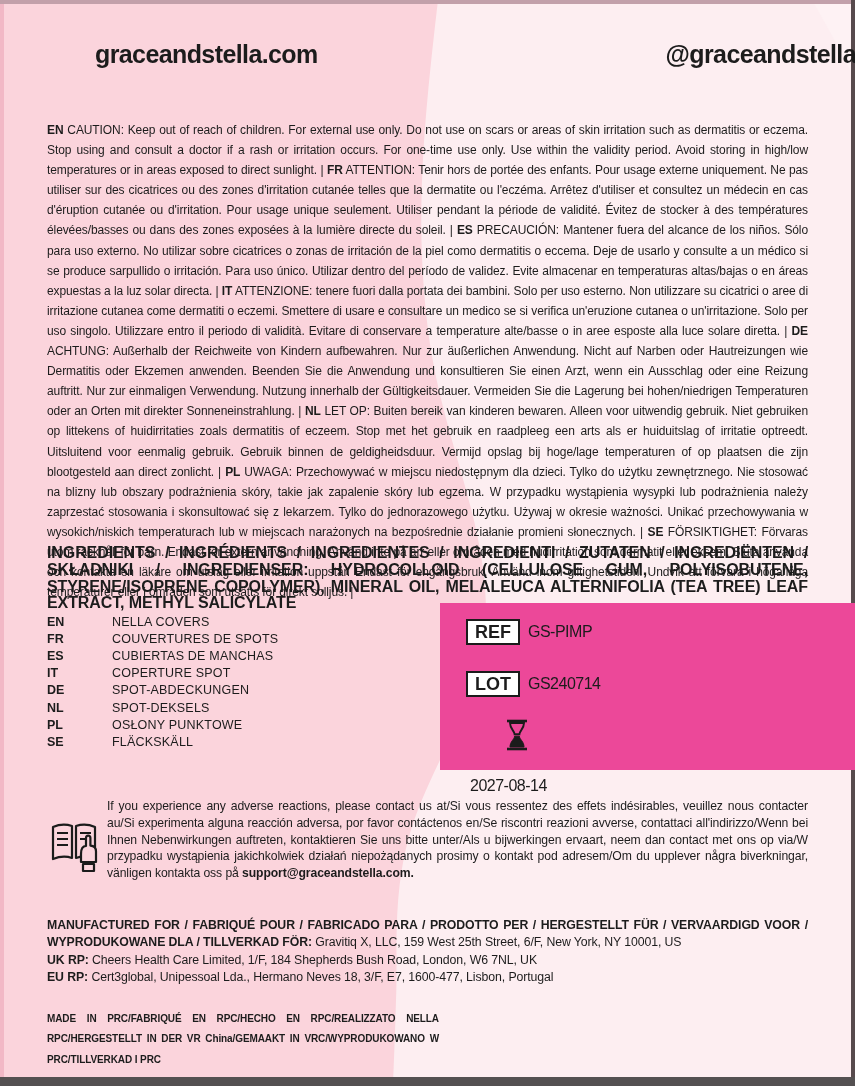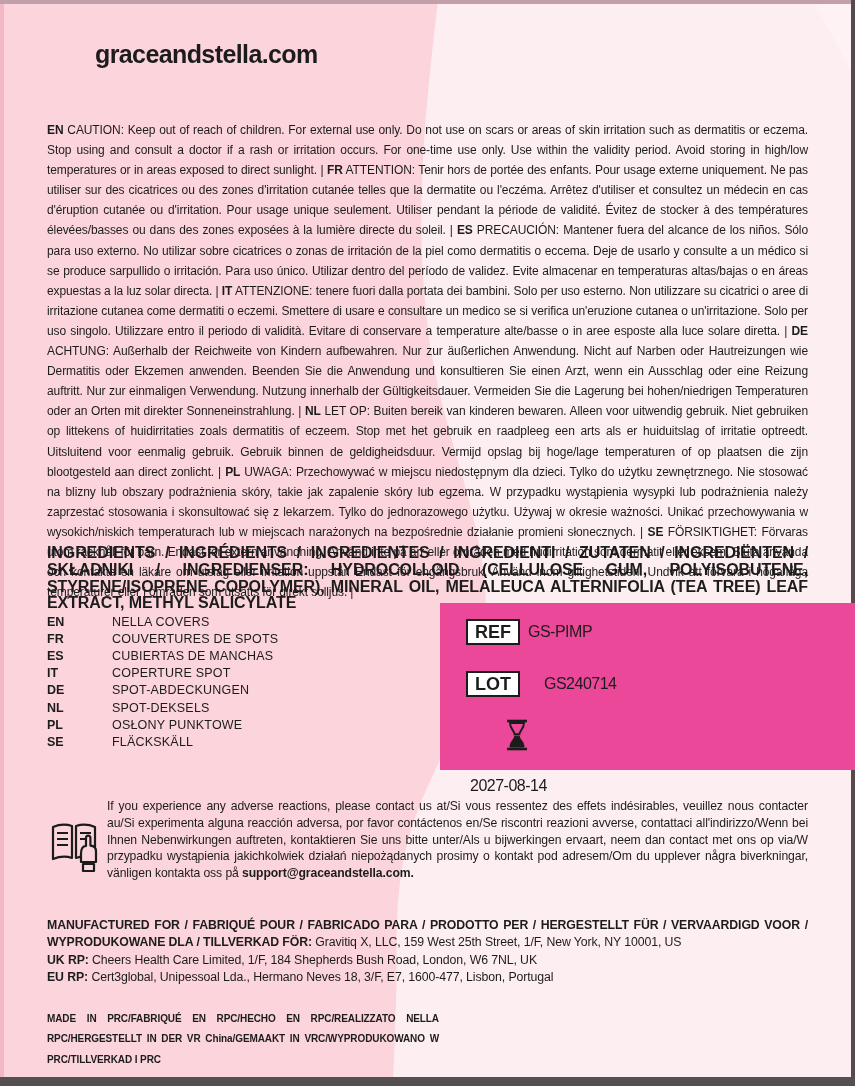--- a/index.html
+++ b/index.html
@@ -30,21 +30,21 @@
   .lang-code{width:65px;font-weight:bold;flex:0 0 65px;}
   .lang-name{letter-spacing:0.2px;}
 
   .refbox{left:440px;top:603px;width:450px;height:167px;background:#ec4899;}
   .ref-row{position:absolute;left:26px;display:flex;align-items:center;}
   .badge-cell{width:58px;flex:0 0 58px;display:flex;}
   .badge{border:2.5px solid #1b1b1b;font-weight:bold;font-size:18px;line-height:22px;
     padding:0 7px;letter-spacing:0;background:#fff;}
   .ref-value{margin-left:4px;font-size:16px;letter-spacing:-0.5px;}
   .row-ref{top:16px;}
-  .row-lot{top:68px;gap:16px;}
+  .row-lot{top:68px;}
   .row-exp{top:116px;flex-direction:column;}
   .hourglass-wrap{width:58px;flex:0 0 58px;display:flex;justify-content:flex-end;padding-right:6px;box-sizing:border-box;}
 
   .adverse{left:47px;top:786px;width:761px;}
   .booklet{position:absolute;left:1px;top:32px;}
   .adverse-text{margin-left:60px;font-size:12.2px;line-height:16.7px;text-align:justify;letter-spacing:-0.1px;}
   .adverse-text b{font-weight:bold;}
 
   .manufactured{left:47px;top:917px;width:761px;font-size:12.3px;line-height:17.3px;letter-spacing:-0.1px;}
   .manu-main{text-align:justify;}
@@ -60,20 +60,21 @@
   <path d="M438,0 C424,120 414,220 428,330 C442,440 488,520 486,620 C484,700 430,760 408,840 C392,900 398,960 396,1000 C395,1035 394,1060 393,1086 L855,1086 L855,0 Z" fill="#fdeef1"></path>
   <path d="M812,0 Q838,45 855,80 L855,0 Z" fill="#fef2f4"></path>
 </svg>
 <div class="edge edge-top"></div>
 <div class="edge edge-left"></div>
 <div class="edge edge-right"></div>
 <div class="edge edge-bottom"></div>
 
 <div class="abs header">
   <span>graceandstella.com</span>
+  <span>@graceandstella</span>
 </div>
 
 <p class="abs caution"><b>EN</b> <span>CAUTION: Keep out of reach of children. For external use only. Do not use on scars or areas of skin irritation such as dermatitis or eczema. Stop using and consult a doctor if a rash or irritation occurs. For one-time use only. Use within the validity period. Avoid storing in high/low temperatures or in areas exposed to direct sunlight. | </span><b>FR</b> <span>ATTENTION: Tenir hors de portée des enfants. Pour usage externe uniquement. Ne pas utiliser sur des cicatrices ou des zones d'irritation cutanée telles que la dermatite ou l'eczéma. Arrêtez d'utiliser et consultez un médecin en cas d'éruption cutanée ou d'irritation. Pour usage unique seulement. Utiliser pendant la période de validité. Évitez de stocker à des températures élevées/basses ou dans des zones exposées à la lumière directe du soleil. | </span><b>ES</b> <span>PRECAUCIÓN: Mantener fuera del alcance de los niños. Sólo para uso externo. No utilizar sobre cicatrices o zonas de irritación de la piel como dermatitis o eccema. Deje de usarlo y consulte a un médico si se produce sarpullido o irritación. Para uso único. Utilizar dentro del período de validez. Evite almacenar en temperaturas altas/bajas o en áreas expuestas a la luz solar directa. | </span><b>IT</b> <span>ATTENZIONE: tenere fuori dalla portata dei bambini. Solo per uso esterno. Non utilizzare su cicatrici o aree di irritazione cutanea come dermatiti o eczemi. Smettere di usare e consultare un medico se si verifica un'eruzione cutanea o un'irritazione. Solo per uso singolo. Utilizzare entro il periodo di validità. Evitare di conservare a temperature alte/basse o in aree esposte alla luce solare diretta. | </span><b>DE</b> <span>ACHTUNG: Außerhalb der Reichweite von Kindern aufbewahren. Nur zur äußerlichen Anwendung. Nicht auf Narben oder Hautreizungen wie Dermatitis oder Ekzemen anwenden. Beenden Sie die Anwendung und konsultieren Sie einen Arzt, wenn ein Ausschlag oder eine Reizung auftritt. Nur zur einmaligen Verwendung. Nutzung innerhalb der Gültigkeitsdauer. Vermeiden Sie die Lagerung bei hohen/niedrigen Temperaturen oder an Orten mit direkter Sonneneinstrahlung. | </span><b>NL</b> <span>LET OP: Buiten bereik van kinderen bewaren. Alleen voor uitwendig gebruik. Niet gebruiken op littekens of huidirritaties zoals dermatitis of eczeem. Stop met het gebruik en raadpleeg een arts als er huiduitslag of irritatie optreedt. Uitsluitend voor eenmalig gebruik. Gebruik binnen de geldigheidsduur. Vermijd opslag bij hoge/lage temperaturen of op plaatsen die zijn blootgesteld aan direct zonlicht. | </span><b>PL</b> <span>UWAGA: Przechowywać w miejscu niedostępnym dla dzieci. Tylko do użytku zewnętrznego. Nie stosować na blizny lub obszary podrażnienia skóry, takie jak zapalenie skóry lub egzema. W przypadku wystąpienia wysypki lub podrażnienia należy zaprzestać stosowania i skonsultować się z lekarzem. Tylko do jednorazowego użytku. Używaj w okresie ważności. Unikać przechowywania w wysokich/niskich temperaturach lub w miejscach narażonych na bezpośrednie działanie promieni słonecznych. | </span><b>SE</b> <span>FÖRSIKTIGHET: Förvaras utom räckhåll för barn. Endast för extern användning. Använd inte på ärr eller områden med hudirritation som dermatit eller eksem. Sluta använda och kontakta en läkare om utslag eller irritation uppstår. Endast för engångsbruk. Använd inom giltighetstiden. Undvik att förvara i höga/låga temperaturer eller i områden som utsätts för direkt solljus. |</span></p>
 
 <p class="abs ingredients"><span>INGREDIENTS / INGRÉDIENTS / INGREDIENTES / INGREDIENTI / ZUTATEN / INGREDIËNTEN / SKŁADNIKI / INGREDIENSER:</span><span> HYDROCOLLOID (CELLULOSE GUM, POLYISOBUTENE, STYRENE/ISOPRENE COPOLYMER), MINERAL OIL, MELALEUCA ALTERNIFOLIA (TEA TREE) LEAF EXTRACT, METHYL SALICYLATE</span></p>
 
 <div class="abs langs">
   <div class="lang-row">
       <span class="lang-code">EN</span>
       <span class="lang-name">NELLA COVERS</span>
@@ -140,18 +141,18 @@
     <path d="M47,9 C41,6.4 34,6 28,8 L28,40 C34,38 41,38.6 47,41 Z" fill="none" stroke="#1b1b1b" stroke-width="2.2" stroke-linejoin="round"></path>
     <path d="M9,15 H20 M9,21 H20 M9,27 H20" stroke="#1b1b1b" stroke-width="2" fill="none"></path>
     <path d="M32,15 H43 M32,21 H43" stroke="#1b1b1b" stroke-width="2" fill="none"></path>
     <path d="M33,36 C33,30 35.5,28 38,28 L38,20 C38,16.8 42.4,16.8 42.4,20 L42.4,27.6 C45.6,27.8 48,30 48,33.6 L48,44 L33,44 Z" fill="#fbd4dc" stroke="#1b1b1b" stroke-width="2.2" stroke-linejoin="round"></path>
     <path d="M35,46 H46 V53 H35 Z" fill="#fbd4dc" stroke="#1b1b1b" stroke-width="2.2" stroke-linejoin="round"></path>
   </svg>
   <p class="adverse-text"><span>If you experience any adverse reactions, please contact us at/Si vous ressentez des effets indésirables, veuillez nous contacter au/Si experimenta alguna reacción adversa, por favor contáctenos en/Se riscontri reazioni avverse, contattaci all'indirizzo/Wenn bei Ihnen Nebenwirkungen auftreten, kontaktieren Sie uns bitte unter/Als u bijwerkingen ervaart, neem dan contact met ons op via/W przypadku wystąpienia jakichkolwiek działań niepożądanych prosimy o kontakt pod adresem/Om du upplever några biverkningar, vänligen kontakta oss på </span><b>support@graceandstella.com.</b></p>
 </div>
 
 <div class="abs manufactured">
-  <div class="manu-main"><b>MANUFACTURED FOR / FABRIQUÉ POUR / FABRICADO PARA / PRODOTTO PER / HERGESTELLT FÜR / VERVAARDIGD VOOR / WYPRODUKOWANE DLA / TILLVERKAD FÖR:</b><span> Gravitiq X, LLC, 159 West 25th Street, 1/F, New York, NY 10001, US</span></div>
+  <div class="manu-main"><b>MANUFACTURED FOR / FABRIQUÉ POUR / FABRICADO PARA / PRODOTTO PER / HERGESTELLT FÜR / VERVAARDIGD VOOR / WYPRODUKOWANE DLA / TILLVERKAD FÖR:</b><span> Gravitiq X, LLC, 159 West 25th Street, 6/F, New York, NY 10001, US</span></div>
   <div><b>UK RP:</b><span> Cheers Health Care Limited, 1/F, 184 Shepherds Bush Road, London, W6 7NL, UK</span></div>
   <div><b>EU RP:</b><span> Cert3global, Unipessoal Lda., Hermano Neves 18, 3/F, E7, 1600-477, Lisbon, Portugal</span></div>
 </div>
 
 <p class="abs madein">MADE IN PRC/FABRIQUÉ EN RPC/HECHO EN RPC/REALIZZATO NELLA RPC/HERGESTELLT IN DER VR China/GEMAAKT IN VRC/WYPRODUKOWANO W PRC/TILLVERKAD I PRC</p>
 
 </body></html>

